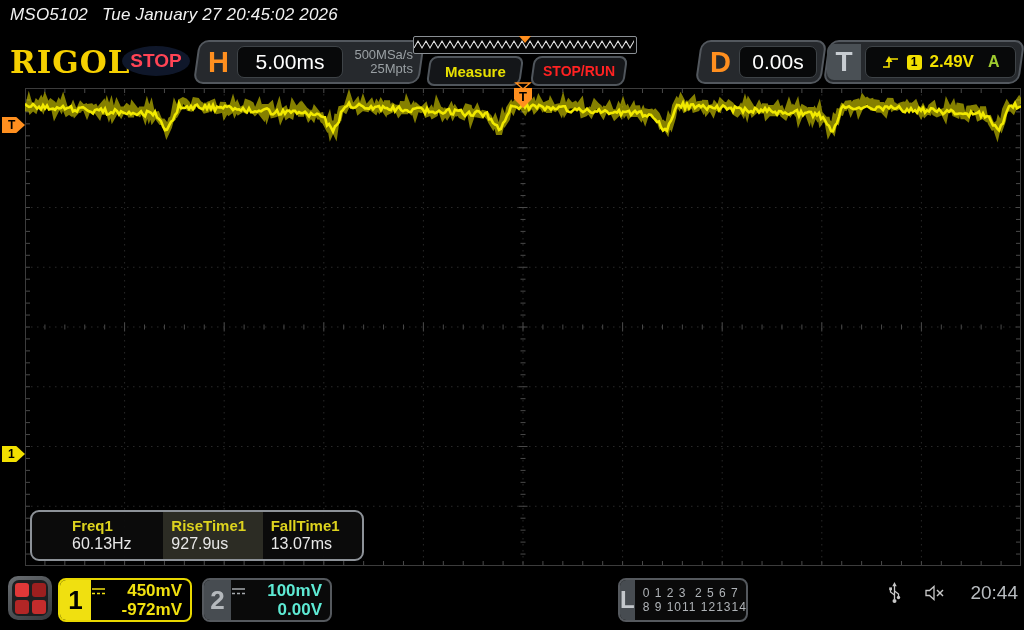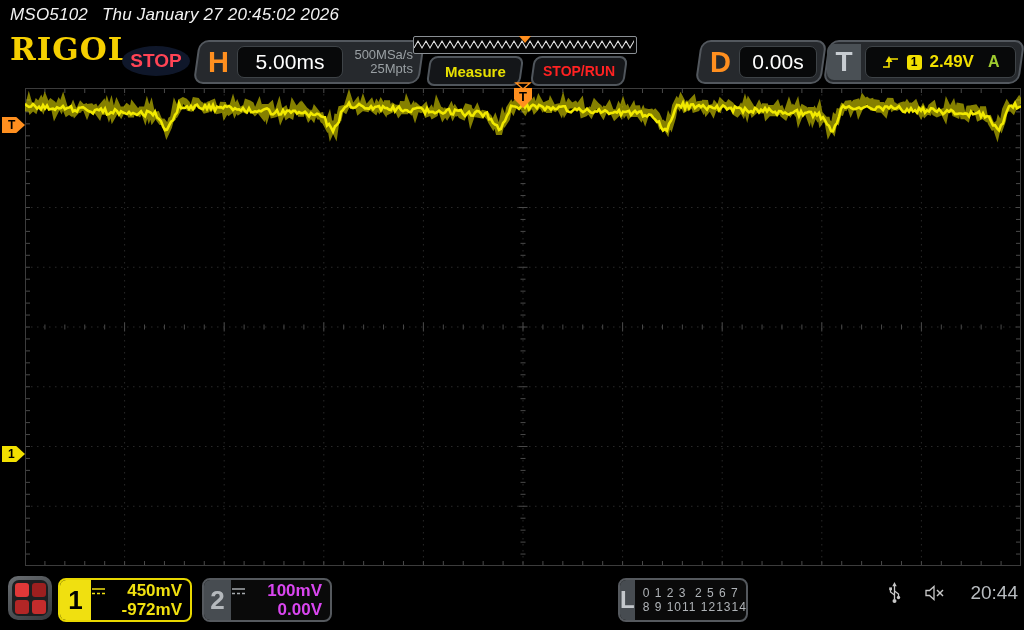--- a/index.html
+++ b/index.html
@@ -2,21 +2,21 @@
 <html><head>
 <meta charset="utf-8">
 <style>
   html,body{margin:0;padding:0;background:#000;}
   #screen{position:relative;width:1024px;height:630px;background:#000;overflow:hidden;
           font-family:"Liberation Sans",sans-serif;-webkit-font-smoothing:antialiased;}
   
   .titlebar{position:absolute;left:10px;top:5px;color:#f2f2f2;font-size:17px;letter-spacing:.2px;}
   .titlebar span{margin-right:14px;font-style:italic;}
   
-  .logo{position:absolute;left:10px;top:31px;font-family:"DejaVu Serif",serif;font-weight:bold;
+  .logo{position:absolute;left:10px;top:44px;font-family:"DejaVu Serif",serif;font-weight:bold;
         font-size:31px;color:#f5cf00;letter-spacing:1px;}
   .stop-badge{position:absolute;left:122px;top:46px;width:68px;height:30px;border-radius:50%;
         background:#0f172a;color:#ff4455;font-weight:bold;font-size:19px;text-align:center;line-height:30px;}
   .hbtn{position:absolute;background:#26292d;border:2px solid #53585e;border-radius:10px;
         transform:skewX(-8deg);}
   .hbtn-inner{transform:skewX(8deg);width:100%;height:100%;display:flex;align-items:center;}
   .grp-h{left:196px;top:40px;width:222px;height:40px;}
   .grp-d{left:698px;top:40px;width:122px;height:40px;}
   .grp-t{left:826px;top:40px;width:192px;height:40px;}
   .big-letter{font-weight:bold;font-size:29px;padding:0 8px 0 10px;}
@@ -72,38 +72,38 @@
   .apps-inner i{border-radius:3px;}
   .chan{position:absolute;top:578px;height:44px;border-radius:8px;display:flex;overflow:hidden;box-sizing:border-box;}
   .ch1{left:58px;width:134px;border:2px solid #e8d800;background:#000;}
   .ch2{left:202px;width:130px;border:2px solid #55595e;background:#0a0a0a;}
   .chan-tab{width:34px;display:flex;align-items:center;justify-content:center;font-weight:bold;font-size:26px;}
   .ch1 .chan-tab{background:#f0e010;color:#000;}
   .ch2 .chan-tab{background:#474c51;color:#b4b8bc;}
   .chan-vals{flex:1;display:flex;flex-direction:column;justify-content:center;align-items:flex-end;
         padding-right:8px;font-size:17px;line-height:19px;font-weight:bold;}
   .ch1 .chan-vals{color:#f0e010;}
-  .ch2 .chan-vals{color:#d946ef;}
+  .ch2 .chan-vals{color:#5eead4;}
   .cline{display:flex;align-items:center;gap:21px;}
   .logic{position:absolute;left:618px;top:578px;width:130px;height:44px;border-radius:8px;overflow:hidden;
         border:2px solid #55595e;background:#0a0a0a;display:flex;box-sizing:border-box;}
   .logic-tab{width:30px;background:#474c51;color:#c4c8cc;font-weight:bold;font-size:24px;
         display:flex;align-items:center;justify-content:center;}
   .logic-rows{flex:1;display:flex;flex-direction:column;justify-content:center;padding-left:8px;
         color:#b0b4b8;font-size:12px;line-height:14px;letter-spacing:1px;white-space:pre;}
   .status-right{position:absolute;right:6px;top:582px;display:flex;align-items:center;gap:24px;}
   .clock{color:#b8bcc0;font-size:19px;}
 </style>
 </head>
 <body>
 
 <div id="screen">
 
   <div class="titlebar">
-    <span>MSO5102</span><span>Thu January 27 20:45:02 2026</span>
+    <span>MSO5102</span><span>Tue January 27 20:45:02 2026</span>
   </div>
 
   <div class="logo">RIGOL</div>
   <div class="stop-badge">STOP</div>
 
   <div class="hbtn grp-h">
     <div class="hbtn-inner">
       <span class="big-letter orange">H</span>
       <div class="valbox h-val">5.00ms</div>
       <div class="rateinfo">
@@ -447,20 +447,34 @@
       <polyline points="0,16.0 2,17.8 4,18.9 6,18.5 8,15.9 10,18.0 12,20.6 14,18.7 16,21.5 18,17.1 20,20.5 22,17.5 24,21.6 26,21.1 28,20.7 30,21.9 32,19.4 34,20.3 36,20.0 38,18.1 40,21.2 42,20.1 44,19.6 46,18.3 48,23.4 50,22.3 52,23.6 54,19.7 56,19.5 58,19.2 60,20.5 62,22.2 64,23.3 66,24.0 68,25.5 70,22.0 72,21.3 74,22.3 76,20.5 78,24.1 80,20.7 82,26.5 84,26.0 86,24.2 88,25.2 90,21.3 92,23.0 94,26.5 96,23.3 98,24.6 100,25.2 102,25.9 104,24.0 106,26.3 108,25.0 110,25.9 112,26.9 114,25.3 116,23.3 118,26.6 120,28.3 122,23.0 124,23.8 126,24.7 128,27.2 130,23.6 132,29.4 134,31.0 136,33.1 138,38.5 140,42.2 142,41.6 144,37.6 146,33.8 148,32.2 150,26.9 152,24.5 154,15.5 156,20.2 158,19.8 160,20.0 162,18.3 164,21.1 166,18.2 168,21.3 170,17.6 172,16.7 174,19.6 176,20.6 178,21.2 180,17.2 182,21.1 184,17.1 186,21.4 188,16.9 190,22.6 192,18.7 194,19.4 196,19.2 198,20.3 200,17.9 202,18.9 204,17.9 206,19.4 208,22.0 210,20.1 212,21.5 214,21.3 216,22.6 218,20.0 220,23.0 222,24.3 224,20.2 226,24.2 228,24.2 230,23.3 232,23.8 234,22.7 236,23.4 238,21.9 240,21.1 242,20.5 244,21.6 246,26.0 248,26.3 250,24.9 252,22.3 254,26.5 256,26.3 258,22.1 260,25.8 262,22.8 264,22.7 266,24.7 268,22.9 270,22.8 272,25.6 274,24.0 276,25.1 278,25.1 280,23.8 282,25.9 284,28.4 286,25.0 288,26.7 290,27.0 292,25.6 294,26.4 296,28.3 298,29.0 300,29.2 302,37.6 304,35.9 306,39.5 308,43.6 310,38.4 312,36.7 314,33.9 316,23.9 318,21.8 320,19.0 322,18.1 324,14.8 326,19.3 328,19.8 330,19.5 332,18.0 334,16.0 336,17.3 338,18.5 340,20.5 342,20.4 344,20.8 346,18.2 348,21.3 350,18.9 352,18.6 354,18.0 356,22.2 358,18.3 360,19.9 362,20.1 364,21.5 366,22.2 368,18.3 370,23.4 372,20.3 374,18.6 376,22.0 378,23.3 380,22.0 382,22.2 384,24.0 386,23.9 388,20.9 390,20.6 392,19.8 394,19.7 396,19.8 398,21.5 400,25.5 402,20.2 404,24.2 406,23.8 408,23.9 410,25.3 412,24.2 414,22.6 416,24.4 418,25.5 420,24.5 422,21.7 424,21.1 426,26.0 428,26.5 430,21.7 432,22.5 434,22.6 436,22.0 438,25.8 440,28.1 442,25.7 444,23.8 446,27.5 448,27.6 450,24.5 452,22.9 454,23.4 456,25.5 458,28.5 460,25.3 462,24.5 464,31.3 466,31.0 468,34.9 470,36.5 472,37.2 474,42.0 476,40.9 478,35.1 480,32.9 482,27.8 484,24.4 486,17.8 488,18.3 490,18.5 492,19.3 494,20.9 496,18.5 498,16.1 500,19.4 502,16.2 504,21.6 506,18.2 508,16.8 510,17.8 512,20.2 514,16.9 516,17.9 518,19.0 520,22.1 522,18.8 524,19.4 526,21.7 528,19.4 530,21.2 532,20.8 534,18.6 536,18.7 538,18.2 540,18.2 542,23.0 544,23.7 546,24.2 548,22.4 550,20.6 552,22.1 554,20.4 556,22.6 558,24.1 560,22.8 562,20.6 564,22.8 566,24.5 568,25.0 570,23.3 572,23.7 574,21.5 576,24.6 578,23.6 580,22.3 582,23.6 584,26.0 586,25.0 588,24.7 590,23.8 592,24.6 594,22.0 596,27.1 598,23.6 600,24.0 602,23.4 604,22.8 606,27.2 608,24.6 610,22.8 612,25.4 614,23.7 616,23.5 618,28.4 620,27.3 622,28.4 624,26.4 626,27.0 628,29.4 630,31.4 632,34.0 634,33.4 636,39.3 638,42.5 640,41.0 642,42.7 644,35.9 646,32.7 648,28.0 650,21.6 652,16.9 654,17.2 656,19.3 658,14.9 660,20.8 662,15.5 664,20.4 666,16.5 668,16.4 670,20.2 672,18.4 674,17.1 676,19.1 678,17.1 680,19.5 682,21.7 684,18.4 686,18.8 688,20.1 690,20.4 692,18.0 694,22.3 696,19.7 698,17.4 700,18.7 702,21.4 704,20.1 706,19.9 708,23.7 710,18.4 712,19.8 714,19.5 716,20.7 718,24.4 720,20.0 722,22.6 724,24.3 726,23.0 728,24.5 730,20.0 732,21.5 734,24.4 736,21.7 738,23.3 740,20.1 742,23.5 744,20.5 746,22.8 748,24.4 750,23.8 752,26.7 754,23.2 756,23.3 758,25.4 760,24.5 762,25.9 764,26.5 766,25.0 768,24.8 770,23.0 772,22.1 774,28.1 776,23.2 778,27.3 780,25.0 782,24.5 784,23.8 786,23.9 788,28.7 790,25.0 792,27.4 794,24.9 796,30.9 798,29.2 800,32.3 802,36.4 804,37.8 806,42.9 808,43.2 810,37.7 812,35.0 814,28.6 816,20.7 818,17.7 820,19.7 822,19.2 824,18.2 826,20.0 828,21.0 830,21.1 832,20.2 834,19.5 836,21.0 838,19.8 840,18.9 842,18.0 844,19.5 846,20.5 848,21.5 850,21.9 852,18.9 854,18.6 856,19.9 858,22.1 860,18.5 862,18.5 864,20.3 866,18.1 868,19.8 870,20.9 872,19.8 874,18.1 876,21.2 878,23.5 880,24.1 882,21.0 884,23.7 886,20.3 888,23.4 890,22.2 892,24.8 894,20.1 896,22.7 898,19.7 900,24.8 902,22.3 904,23.4 906,20.2 908,20.6 910,22.7 912,23.8 914,21.1 916,23.5 918,26.2 920,24.6 922,22.2 924,23.7 926,21.8 928,23.2 930,26.1 932,25.9 934,25.5 936,25.5 938,25.9 940,25.4 942,25.8 944,28.4 946,23.6 948,26.2 950,25.8 952,25.0 954,23.6 956,28.9 958,25.1 960,29.3 962,28.1 964,28.7 966,33.1 968,37.3 970,37.1 972,40.3 974,42.4 976,37.1 978,35.5 980,28.1 982,22.9 984,18.2 986,17.6 988,19.5 990,15.3 992,20.4 994,19.1 996,18.3 " fill="none" stroke="#f2ea00" stroke-width="2.6"></polyline>
     </svg>
 
   <svg class="mk-tpos-hollow" viewBox="0 0 18 8">
     <polygon points="2,1 16,1 9,7" fill="none" stroke="#ff8f1f" stroke-width="1.4"></polygon>
   </svg>
   <div class="mk-tpos">T</div>
   <div class="marker-right mk-trig">T</div>
   <div class="marker-right mk-ch1">1</div>
 
+  <div class="meas-panel">
+    <div class="meas-col">
+      <div class="meas-name">Freq1</div>
+      <div class="meas-value">60.13Hz</div>
+    </div>
+    <div class="meas-col hl">
+      <div class="meas-name">RiseTime1</div>
+      <div class="meas-value">927.9us</div>
+    </div>
+    <div class="meas-col">
+      <div class="meas-name">FallTime1</div>
+      <div class="meas-value">13.07ms</div>
+    </div>
+  </div>
 
   <div class="apps-btn">
     <div class="apps-inner">
       <i style="background:#e03838"></i>
         <i style="background:#9c1f1f"></i>
       <i style="background:#b22626"></i>
         <i style="background:#c42c2c"></i>
     </div>
   </div>
 

